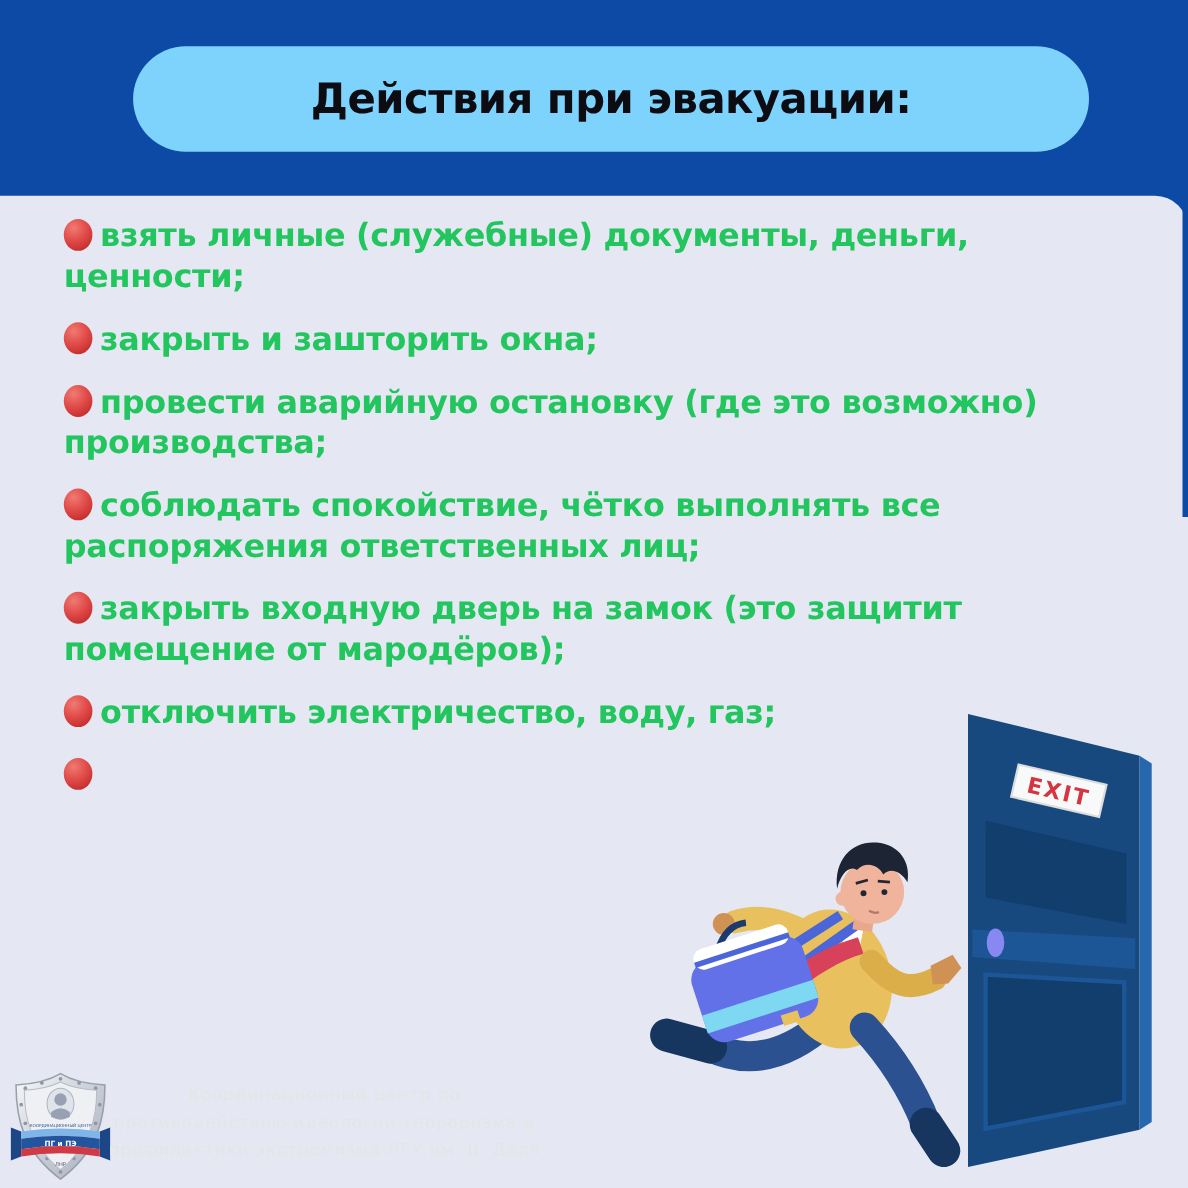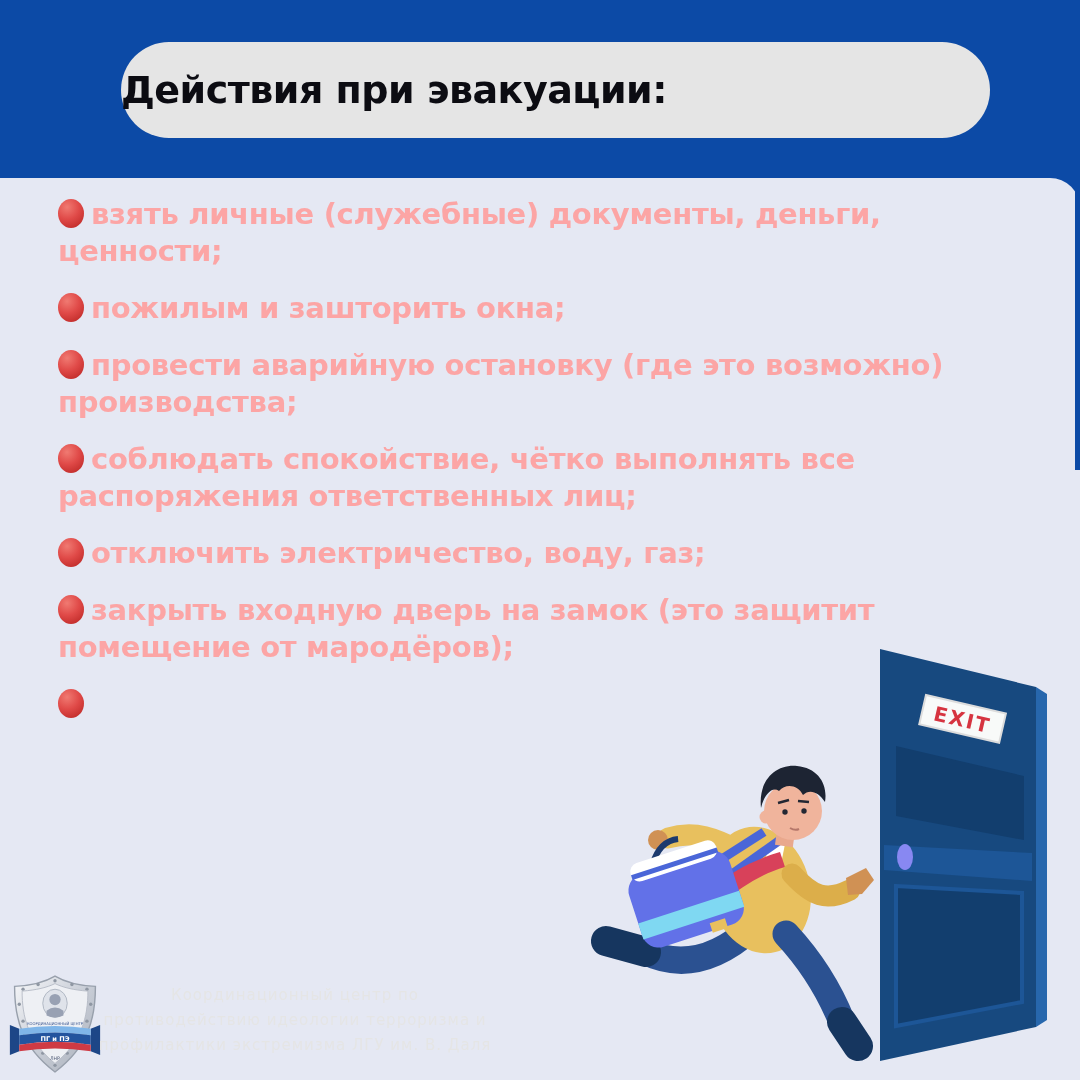--- a/index.html
+++ b/index.html
@@ -1,29 +1,29 @@
 <!DOCTYPE html>
 <html><head>
 <meta charset="utf-8">
 <style>
   html,body{margin:0;padding:0;background:#0c4aa6;}
   .canvas{position:relative;width:1080px;height:1080px;background:#0c4aa6;overflow:hidden;
           font-family:"DejaVu Sans","Liberation Sans",sans-serif;}
   
   .header{position:absolute;left:0;top:0;width:1080px;height:178px;background:#0c4aa6;}
-  .title-pill{position:absolute;left:121px;top:42px;width:869px;height:96px;background:#e5e5e5;
-              border-radius:48px;display:flex;align-items:center;justify-content:flex-start;}
+  .title-pill{position:absolute;left:121px;top:42px;width:869px;height:96px;background:#7dd3fc;
+              border-radius:48px;display:flex;align-items:center;justify-content:center;}
   .title-pill h1{margin:0;font-size:38px;font-weight:bold;letter-spacing:-0.5px;color:#0c0c12;}
   
   .panel{position:absolute;left:0;top:178px;width:1080px;height:902px;background:#e5e8f3;
          border-top-right-radius:30px;}
   .edge-strip{position:absolute;right:0;top:178px;width:5px;height:292px;background:#0c4aa6;}
   .list{position:absolute;left:44px;top:196px;width:1000px;margin:0;padding:0;list-style:none;}
   .list li{position:relative;padding-left:14px;margin-bottom:20px;font-size:29px;line-height:37px;
-           font-weight:bold;letter-spacing:-0.3px;color:#fca5a5;}
+           font-weight:bold;letter-spacing:-0.3px;color:#22c55e;}
   .bullet{display:inline-block;vertical-align:-4px;width:26px;height:29px;margin-right:7px;
           border-radius:50%;
           background:radial-gradient(circle at 35% 28%, #f07a72 0%, #e04a48 45%, #c5302e 80%, #b02724 100%);}
   .item-text{white-space:pre-line;}
   
   .illustration{position:absolute;left:0;top:0;width:1080px;height:1080px;pointer-events:none;}
   
   .footer-text{position:absolute;left:80px;top:983px;width:430px;text-align:center;
                font-size:15px;line-height:25px;letter-spacing:1px;color:#e5e5e5;white-space:pre-line;}
   .logo{position:absolute;left:8px;top:972px;width:94px;height:104px;}
@@ -38,28 +38,28 @@
       <h1>Действия при эвакуации:</h1>
     </div>
   </div>
 
   <div class="panel"></div>
   <div class="edge-strip"></div>
 
   <ul class="list">
     <li><span class="bullet"></span><span class="item-text">взять личные (служебные) документы, деньги,
 ценности;</span></li>
-    <li><span class="bullet"></span><span class="item-text">пожилым и зашторить окна;</span></li>
+    <li><span class="bullet"></span><span class="item-text">закрыть и зашторить окна;</span></li>
     <li><span class="bullet"></span><span class="item-text">провести аварийную остановку (где это возможно)
 производства;</span></li>
     <li><span class="bullet"></span><span class="item-text">соблюдать спокойствие, чётко выполнять все
 распоряжения ответственных лиц;</span></li>
-    <li><span class="bullet"></span><span class="item-text">отключить электричество, воду, газ;</span></li>
     <li><span class="bullet"></span><span class="item-text">закрыть входную дверь на замок (это защитит
 помещение от мародёров);</span></li>
+    <li><span class="bullet"></span><span class="item-text">отключить электричество, воду, газ;</span></li>
     <li><span class="bullet"></span></li>
   </ul>
 
   <svg class="illustration" viewBox="0 0 1080 1080">
 
     <g>
       <polygon points="880,649 1036,687 1036,1027 880,1061" fill="#17497f"></polygon>
       <polygon points="1036,687 1047,694 1047,1020 1036,1027" fill="#2767ad"></polygon>
       <polygon points="896,746 1024,776 1024,840 896,816" fill="#123e6e"></polygon>
       <polygon points="896,886 1022,893 1022,1002 896,1026" fill="#123e6e" stroke="#1d5697" stroke-width="4"></polygon>

